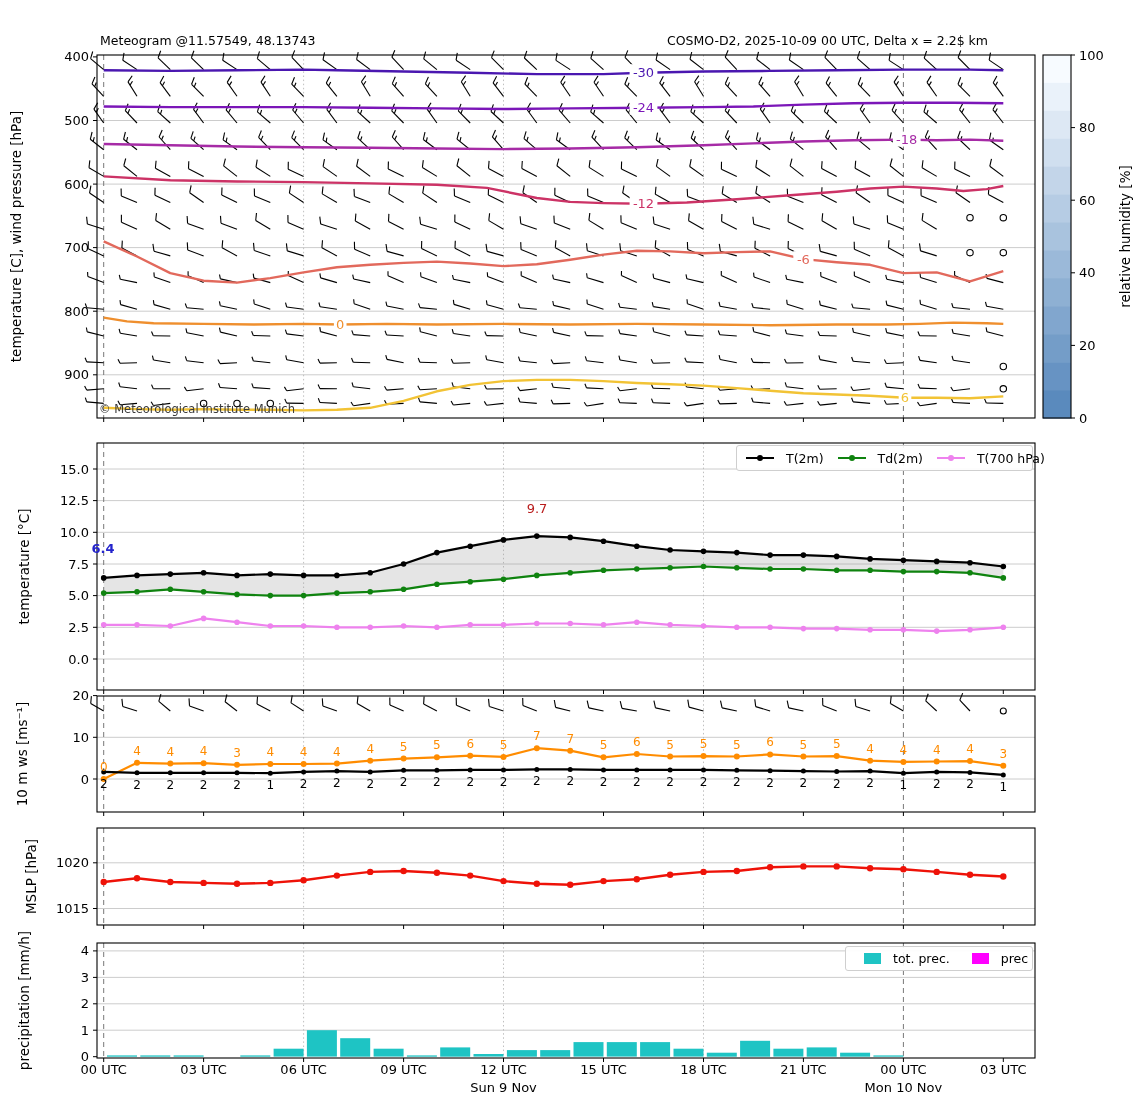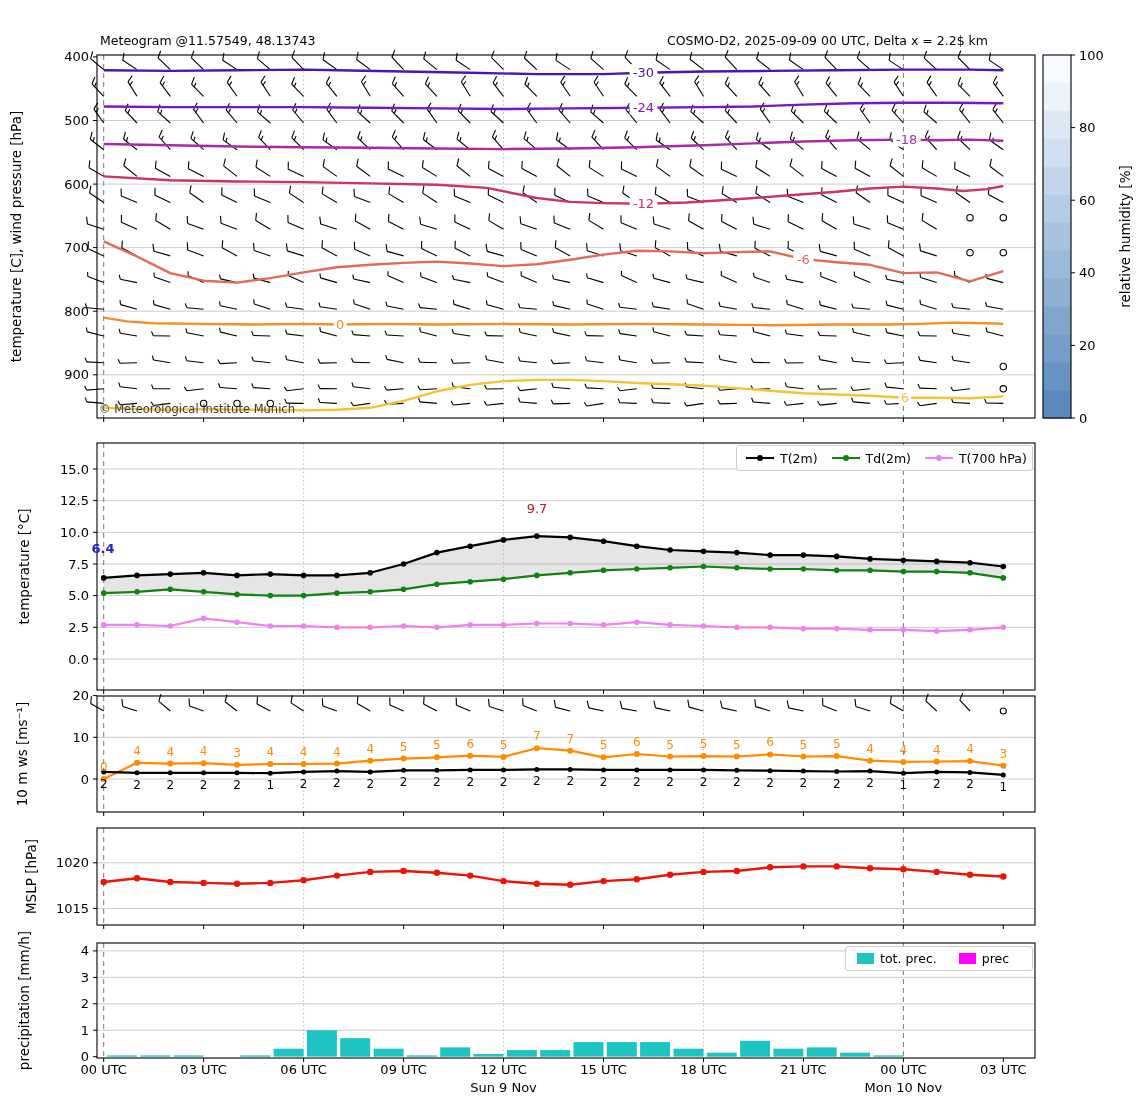--- a/index.html
+++ b/index.html
@@ -10,22 +10,22 @@
   .title{position:absolute;left:99px;top:5px;font-size:24px;}
   .subtitle{position:absolute;left:100px;top:33px;font-size:12.5px;}
   .modelinfo{position:absolute;right:160px;top:33px;font-size:12.5px;}
   .copyright{position:absolute;left:99px;top:402px;font-size:11.5px;color:#3a3a3a;}
   .ann{position:absolute;width:36px;text-align:center;font-size:13px;}
   .ann-min{left:85px;top:541px;}
   .ann-max{left:519px;top:501px;}
   .legend{position:absolute;display:flex;align-items:center;background:rgba(255,255,255,0.92);
           border:1px solid #cfcfcf;border-radius:3px;font-size:12.5px;}
   .legend-temp{left:736px;top:445px;width:297px;height:26px;padding:0 9px;gap:14px;box-sizing:border-box;}
-  .legend-precip{left:845px;top:946px;width:188px;height:25px;padding:0 11px;gap:22px;box-sizing:border-box;}
-  .lg-entry{display:flex;align-items:center;gap:6px;white-space:nowrap;justify-content:center;}
+  .legend-precip{left:845px;top:946px;width:188px;height:25px;padding:0 18px;gap:22px;box-sizing:border-box;}
+  .lg-entry{display:flex;align-items:center;gap:12px;white-space:nowrap;justify-content:center;}
   .lg-sample{display:inline-block;width:28px;height:0;border-top:2.2px solid;border-top-color:currentColor;position:relative;}
   .lg-sample::after{content:"";position:absolute;left:11px;top:-4px;width:6px;height:6px;border-radius:50%;background:currentColor;}
   .lg-patch{display:inline-block;width:17px;height:11px;background:currentColor;}
   .lg-label{color:#000;}
 </style>
 </head>
 <body>
 
 <div class="page">
   <svg id="chart" width="1148" height="1105">
@@ -1424,21 +1424,21 @@
         <text x="703.5" y="1074" text-anchor="middle" font-size="13">18 UTC</text>
         <text x="803.4" y="1074" text-anchor="middle" font-size="13">21 UTC</text>
         <text x="903.4" y="1074" text-anchor="middle" font-size="13">00 UTC</text>
         <text x="1003.3" y="1074" text-anchor="middle" font-size="13">03 UTC</text>
         <text x="503.5" y="1092" text-anchor="middle" font-size="13">Sun 9 Nov</text>
         <text x="903.4" y="1092" text-anchor="middle" font-size="13">Mon 10 Nov</text>
       </g>
     </svg>
 
   <div class="subtitle">Meteogram @11.57549, 48.13743</div>
-  <div class="modelinfo">COSMO-D2, 2025-09-09 00 UTC, Delta x = 2.2$ km</div>
+  <div class="modelinfo">COSMO-D2, 2025-10-09 00 UTC, Delta x = 2.2$ km</div>
   <div class="copyright">© Meteorological Institute Munich</div>
 
   <div class="ann ann-min" style="color: rgb(36, 36, 204); font-weight: bold;">6.4</div>
   <div class="ann ann-max" style="color: #b91c1c;">9.7</div>
 
   <div class="legend legend-temp">
     <span class="lg-entry">
       <span class="lg-sample" style="color: rgb(0, 0, 0);"></span>
       <span class="lg-label">T(2m)</span>
     </span>

